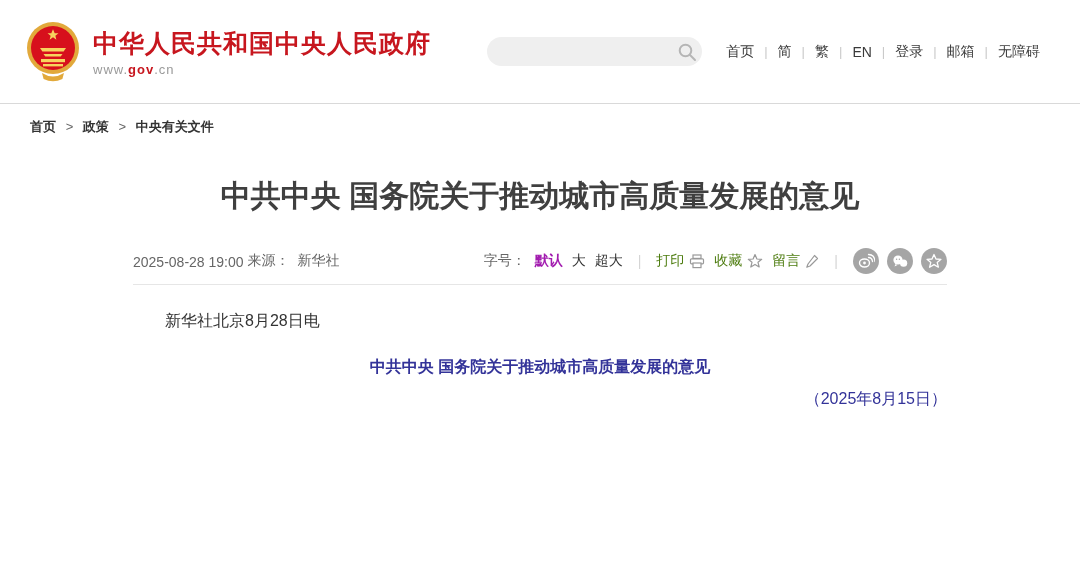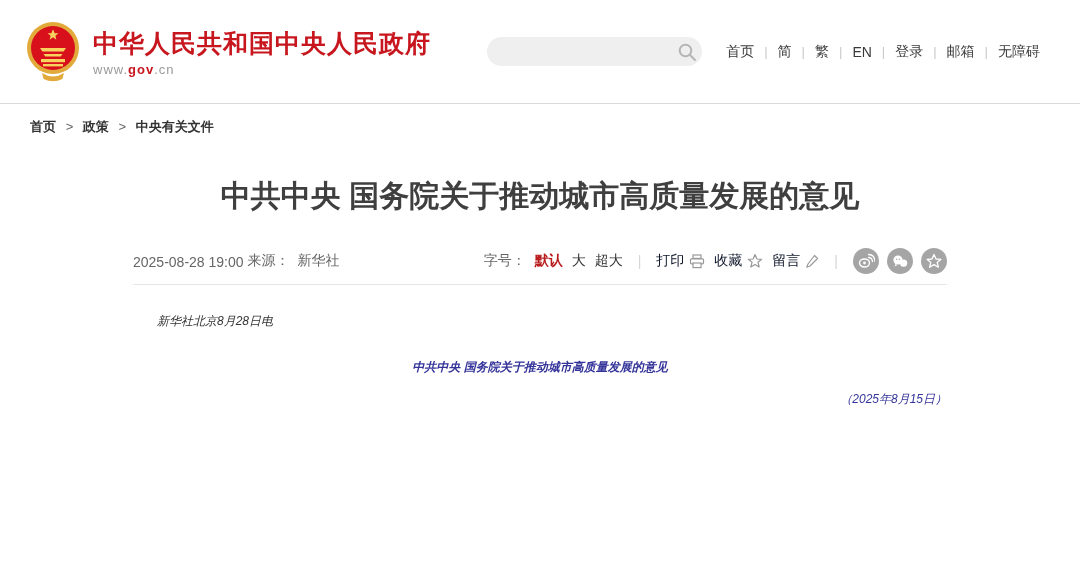--- a/index.html
+++ b/index.html
@@ -30,30 +30,30 @@
   
   .content { width:814px; margin:18px auto; }
   .page-title { margin-top:26px; text-align:center; font-size:30px; line-height:44px;
     font-weight:bold; color:#3f3f3f; }
   .meta-row { margin-top:30px; display:flex; justify-content:space-between;
     align-items:center; font-size:14px; color:#666; }
   .meta-left { display:flex; align-items:flex-end; gap:4px; }
   .meta-left .src-val { margin-left:4px; }
   .meta-right { display:flex; align-items:center; gap:9px; }
   .fs-item { color:#333; cursor:pointer; }
-  .fs-active { color:#b91c1c; font-weight:bold; }
+  .fs-active { color:#a21caf; font-weight:bold; }
   .pipe { color:#d5d5d5; margin:0 6px; }
-  .tool { display:flex; align-items:center; gap:5px; color:#0f172a; cursor:pointer; }
+  .tool { display:flex; align-items:center; gap:5px; color:#4d7c0f; cursor:pointer; }
   .tool .ticon { display:inline-flex; }
   .share { display:flex; align-items:center; gap:8px; }
   .share-circle { width:26px; height:26px; border-radius:50%; background:#a5a5a5;
     display:flex; align-items:center; justify-content:center; cursor:pointer; }
   .divider { border:none; border-top:1px solid #e6e6e6; margin-top:10px; }
   
-  .article { margin-top:20px; font-size:12px; line-height:32px; color:#333;font-style:italic; }
+  .article { margin-top:20px; font-size:16px; line-height:32px; color:#333; }
   .article p { margin-top:14px; }
   .indent { text-indent:2em; text-align:justify; }
   .doc-title { text-align:center; font-weight:bold; color:#333399; margin-top:16px; }
   .doc-date { text-align:right; color:#333399; margin-top:0 !important; }
   .sec-heading { font-weight:bold; text-indent:2em; }
 </style>
 </head>
 <body>
 
 <div class="header">

